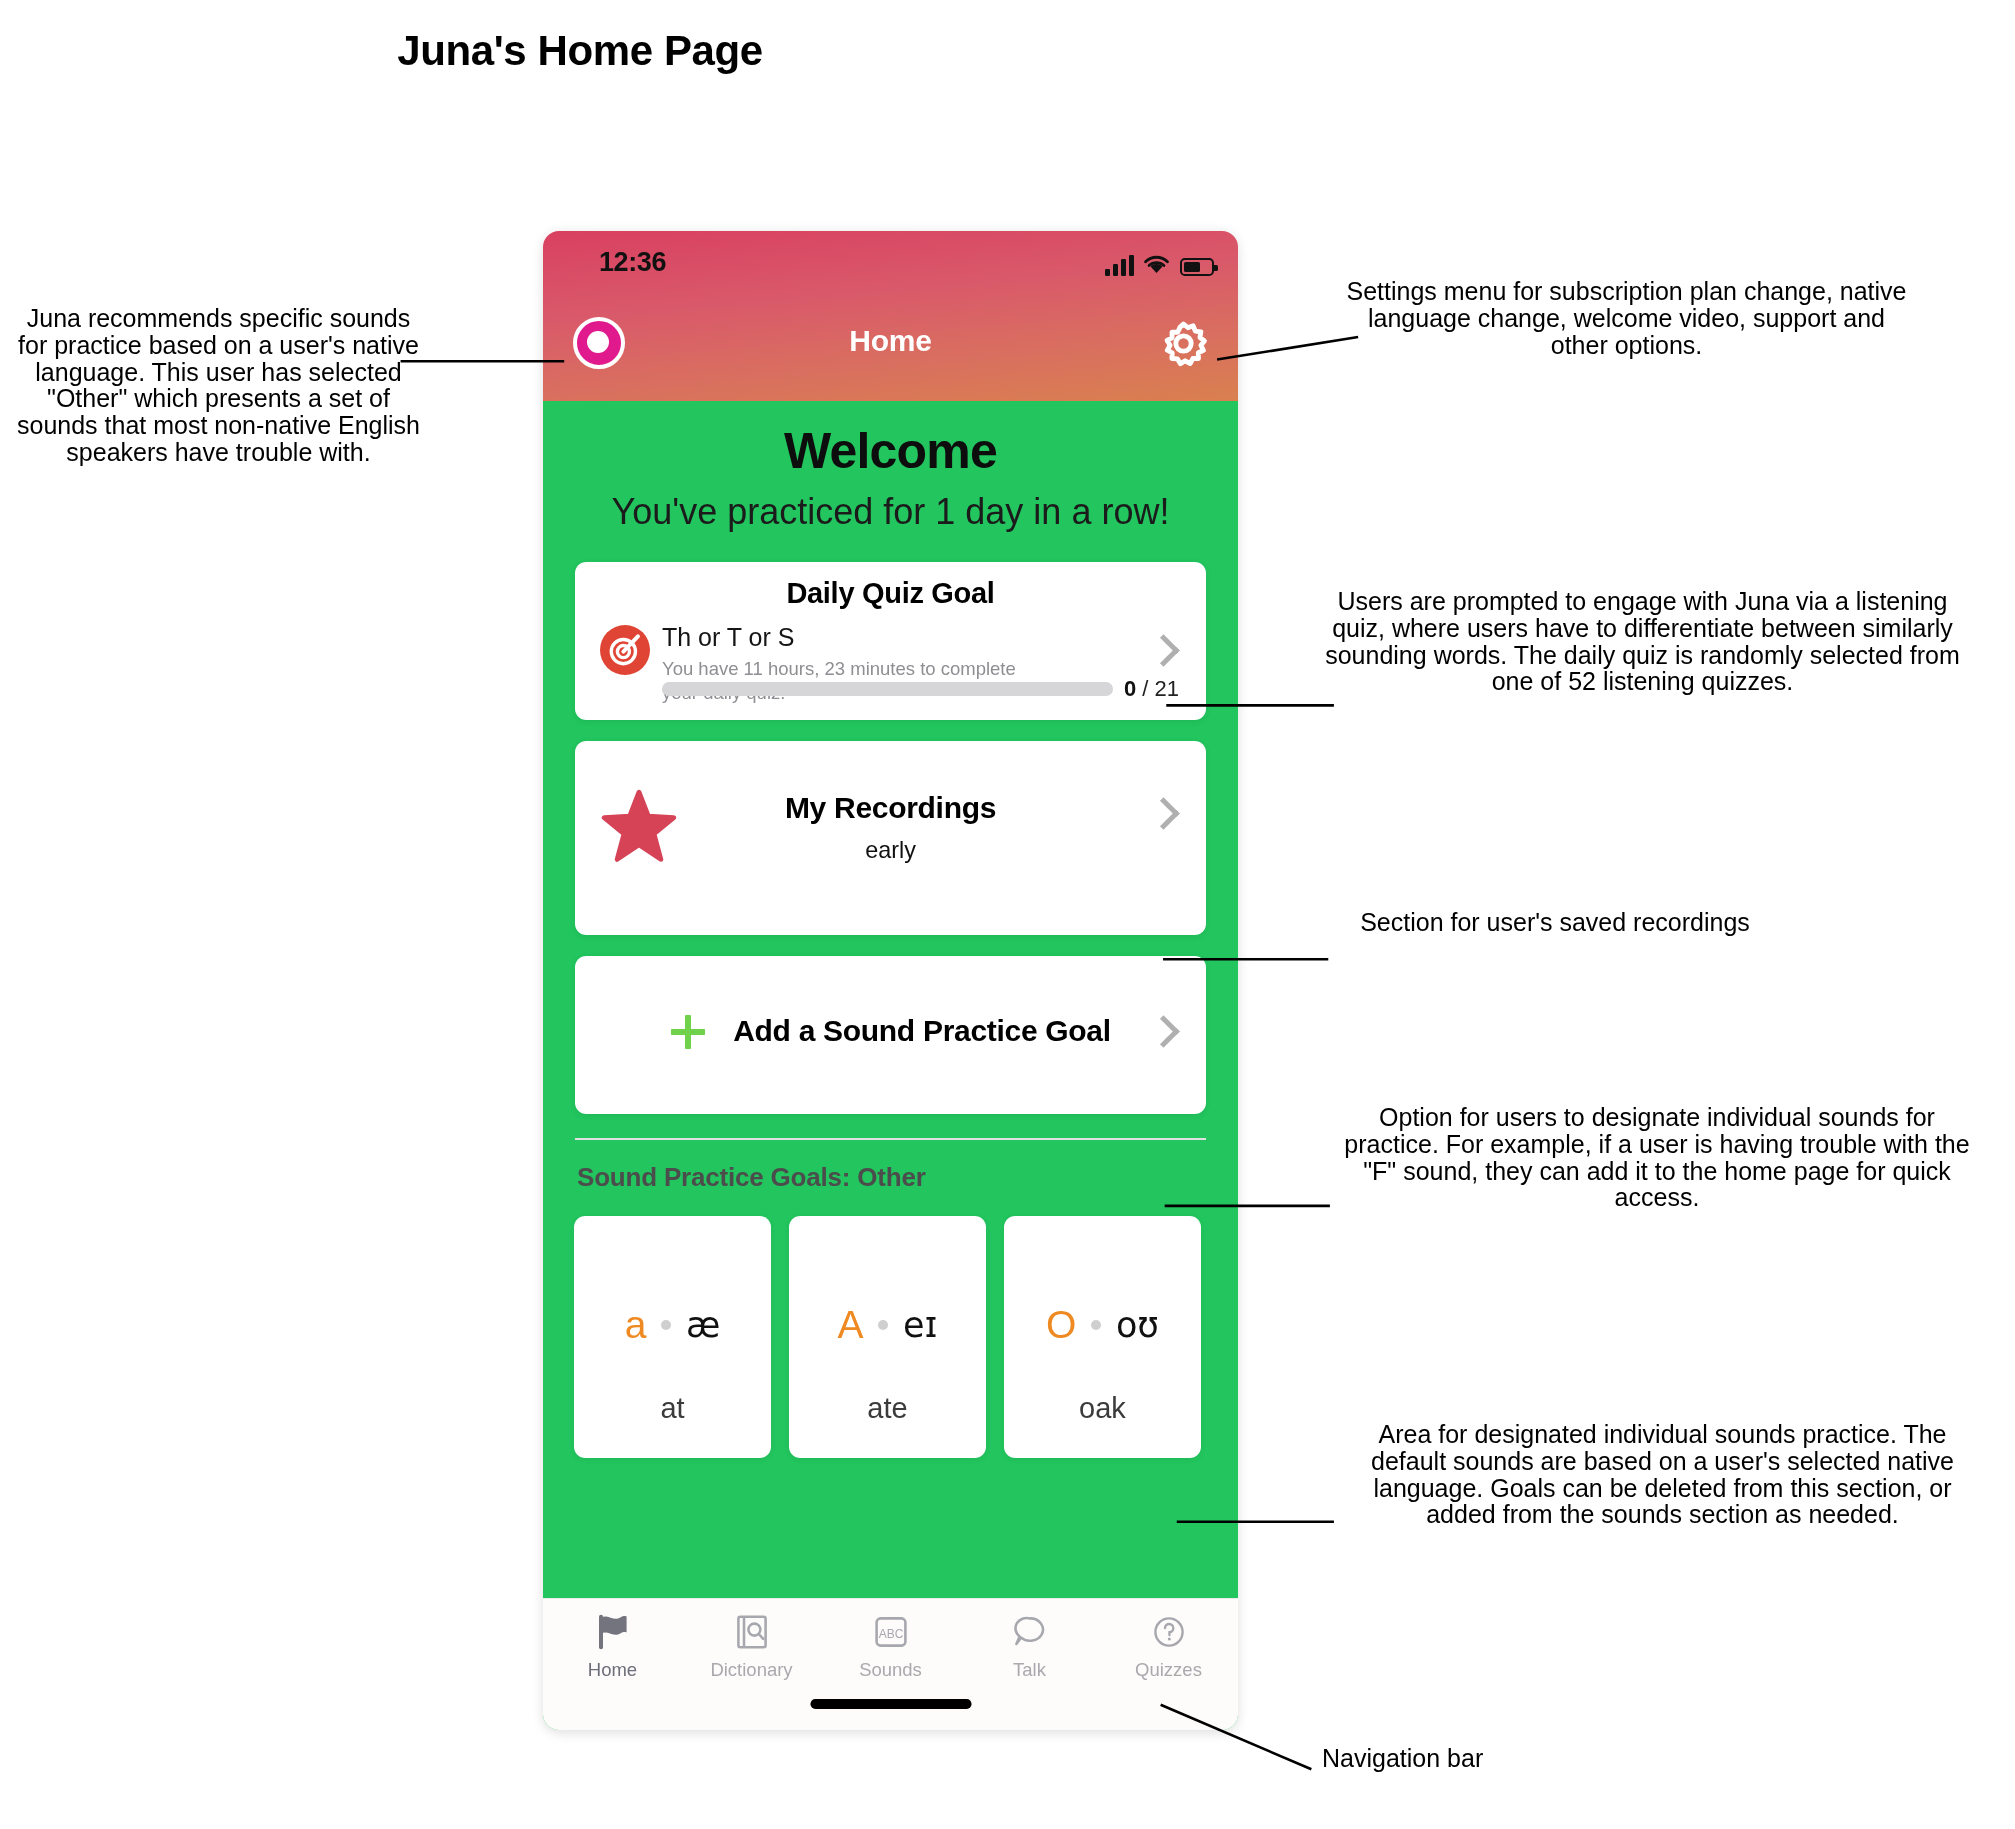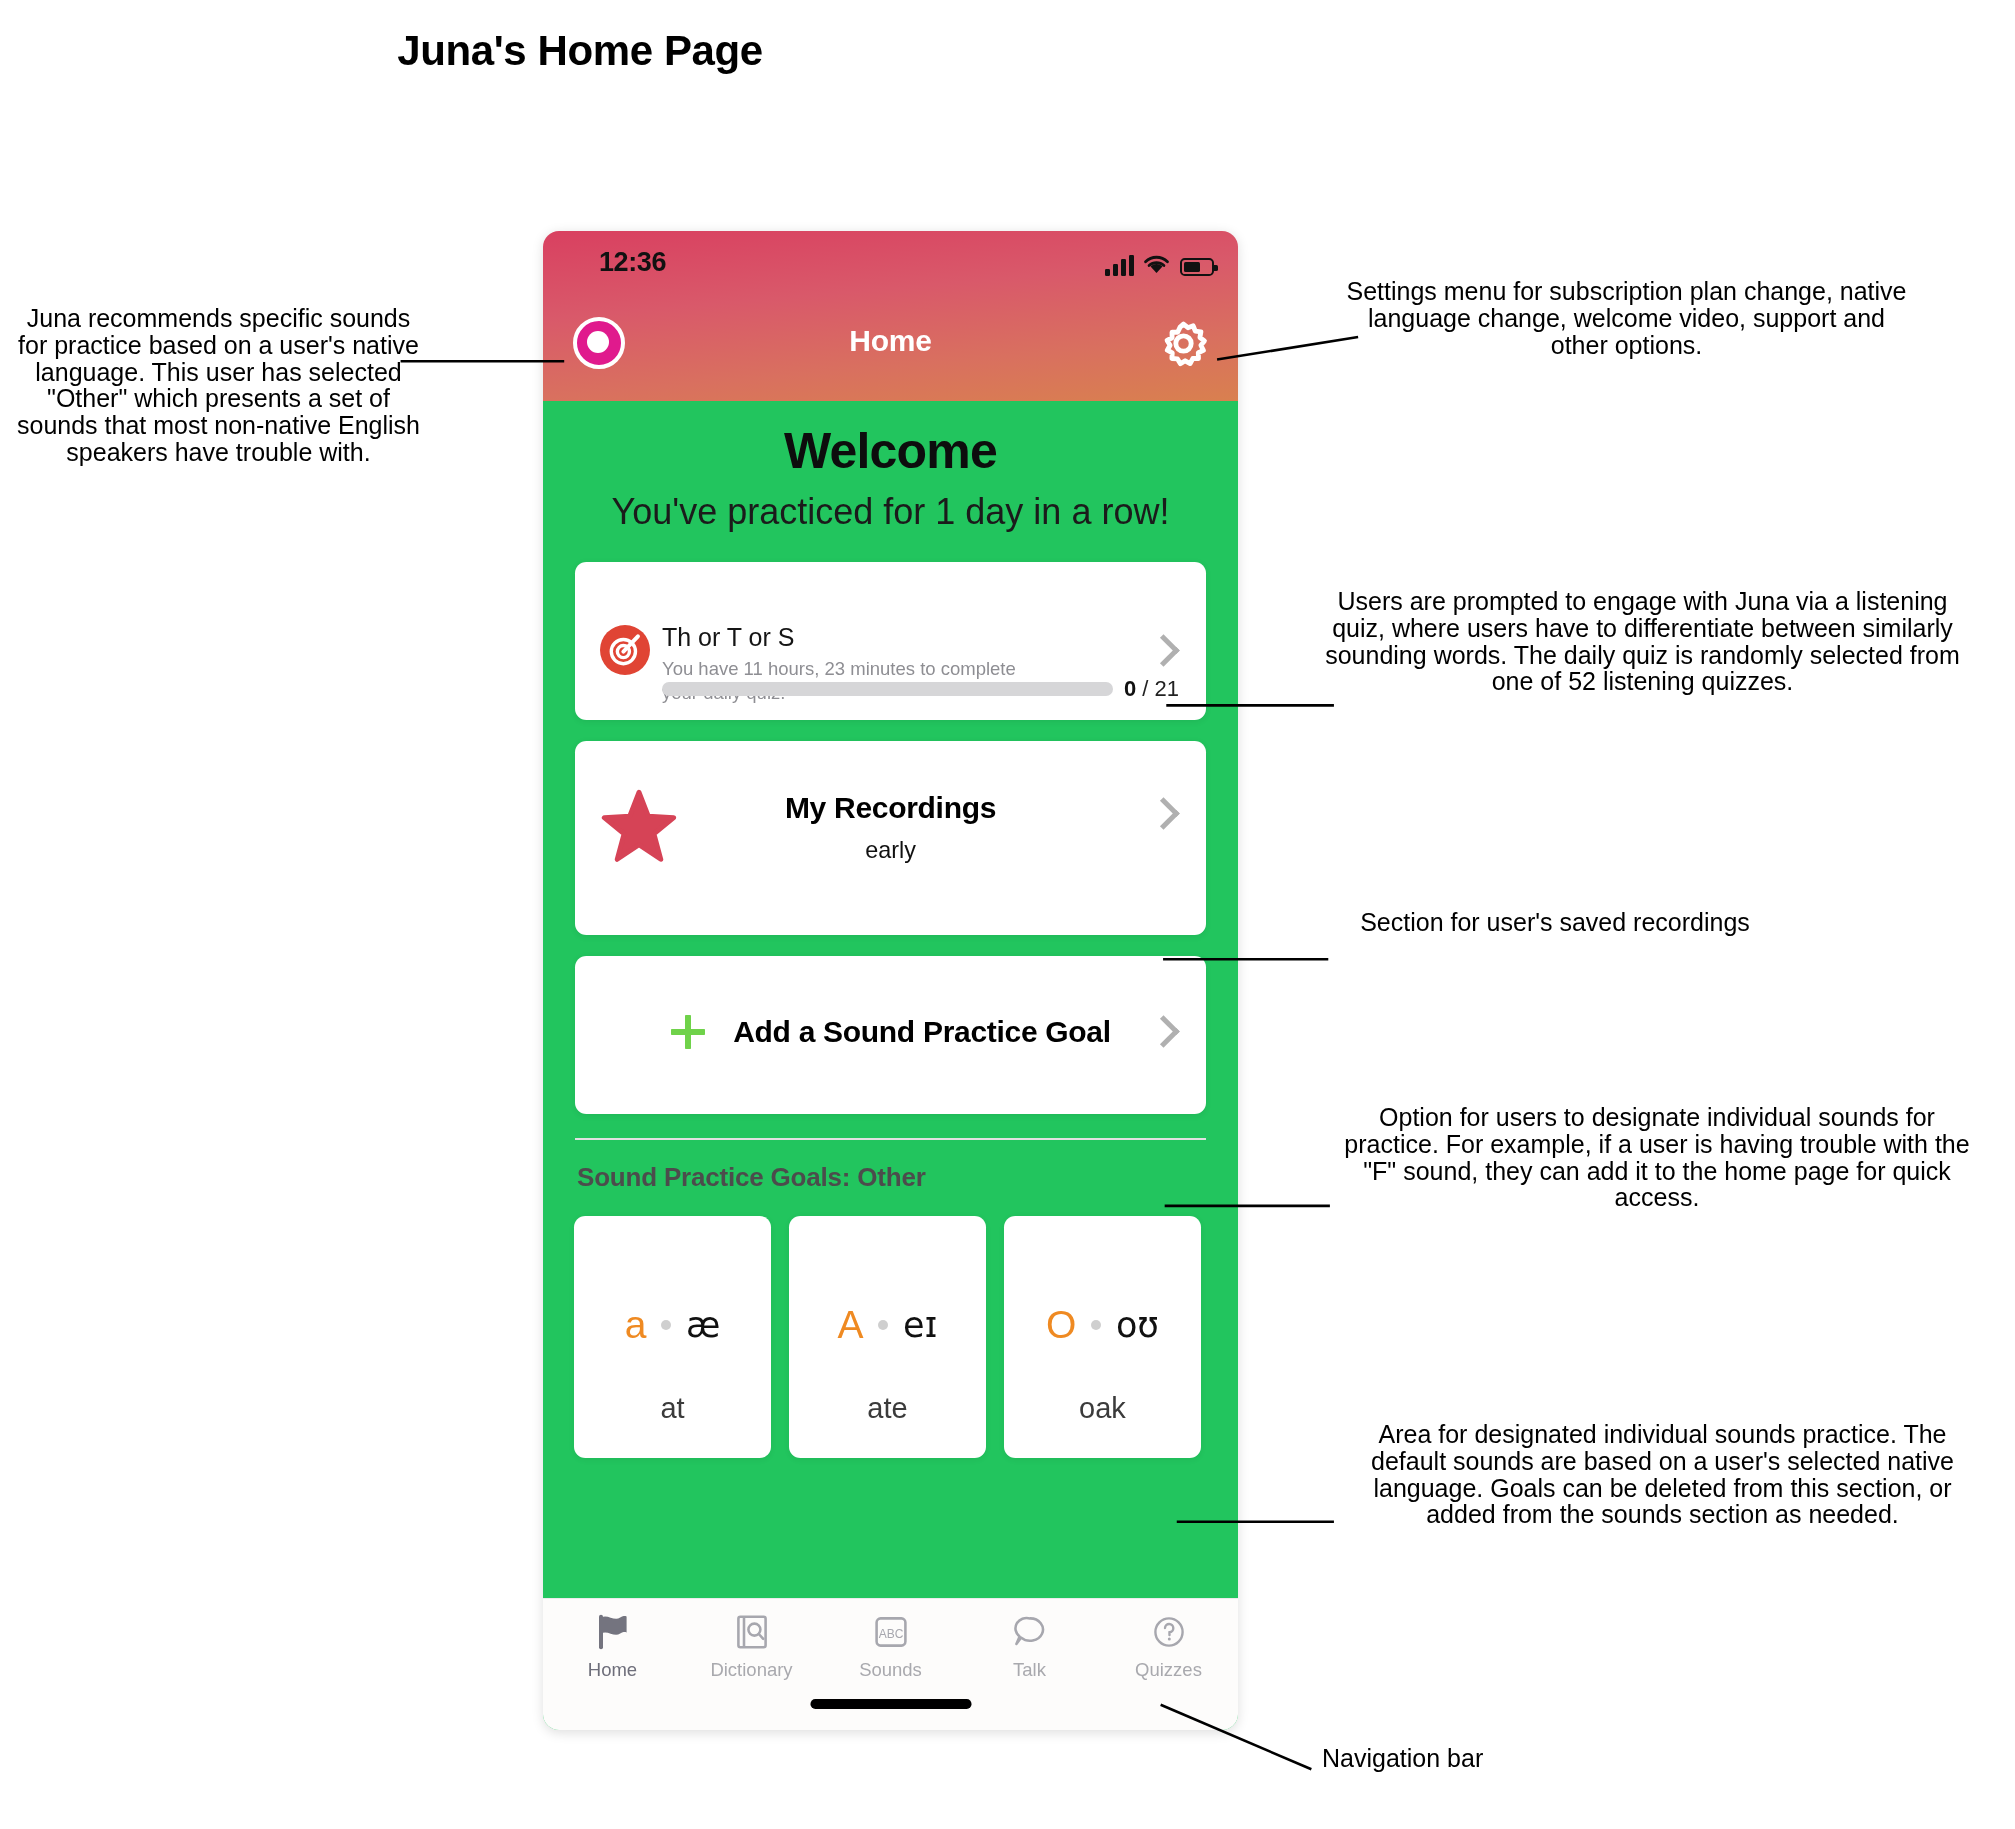--- a/index.html
+++ b/index.html
@@ -206,21 +206,21 @@
     text-align:center; padding-top: 50px;
     font-size: 30px; font-weight:bold; letter-spacing:-0.3px;
   }
   #rec-sub { text-align:center; margin-top: 11.3px; font-size: 23.4px; color:#111;}
   #rec-chev { top: 61px; }
 
   
   #add-card { margin-top: 21px; height: 158px; }
   #add-row {
     position:absolute; left:0; right:0; top: 58px;
-    display:flex; align-items:center; justify-content:center; gap: 28px;
+    display:flex; justify-content:center; gap: 28px;
   }
   #add-plus { position:relative; width: 35px; height: 35px;}
   #add-plus::before, #add-plus::after {
     content:""; position:absolute; background:#6fd24a; border-radius:0.8px;
   }
   #add-plus::before { left: 14.5px; top: 0.8px; width: 6.4px; height: 34px;}
   #add-plus::after  { left: 0.8px; top: 14.5px; width: 34px; height: 6.4px;}
   #add-label { font-size: 30px; font-weight:bold; letter-spacing:-0.3px;}
   #add-chev { top: 64px; }
 
@@ -343,20 +343,21 @@
       </svg>
     </div>
   </div>
 
   <div id="phone-body">
 
     <div id="welcome">Welcome</div>
     <div id="streak">You've practiced for 1 day in a row!</div>
 
     <div class="card" id="quiz-card">
+      <div id="quiz-title">Daily Quiz Goal</div>
       <div id="quiz-target">
         <svg viewBox="0 0 62 62" width="50" height="50">
           <circle cx="31" cy="31" r="31" fill="#e04434"></circle>
           <g fill="none" stroke="#ffffff" stroke-width="4.2" stroke-linecap="round">
             <circle cx="29" cy="33" r="15"></circle>
             <circle cx="29" cy="33" r="7.5"></circle>
           </g>
           <path d="M29 33 L47 14" stroke="#ffffff" stroke-width="5" stroke-linecap="round"></path>
         </svg>
       </div>

